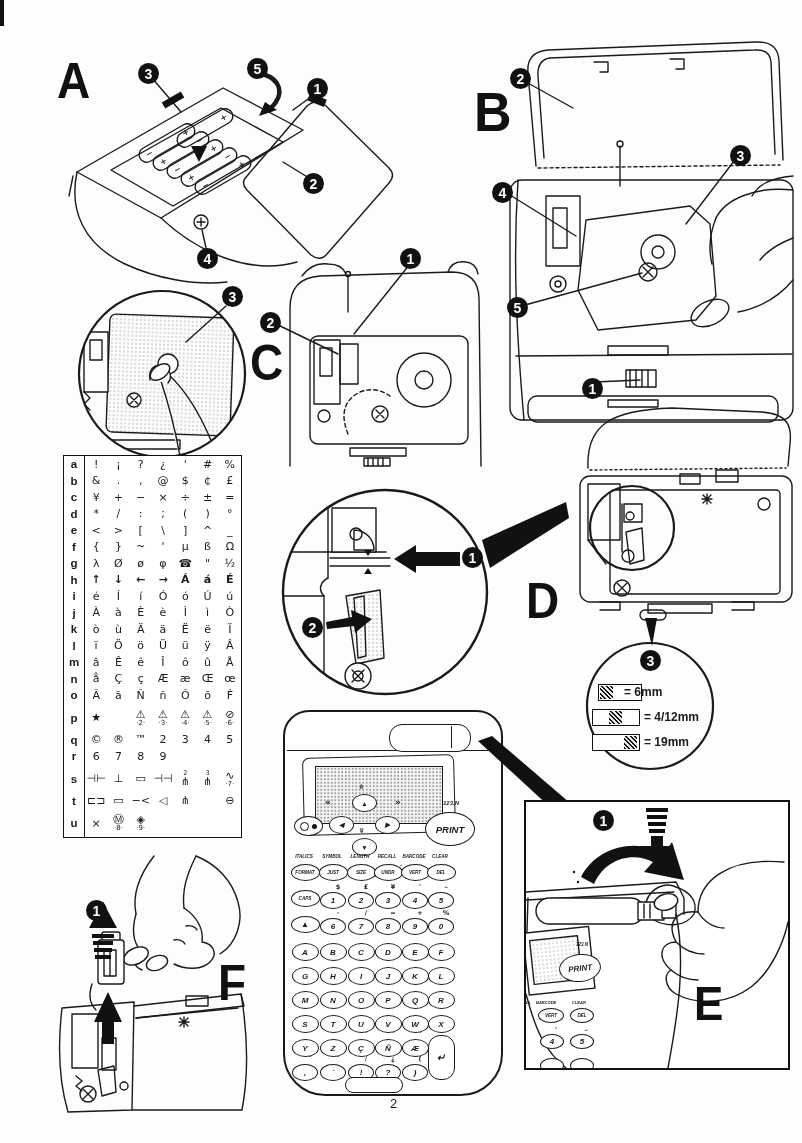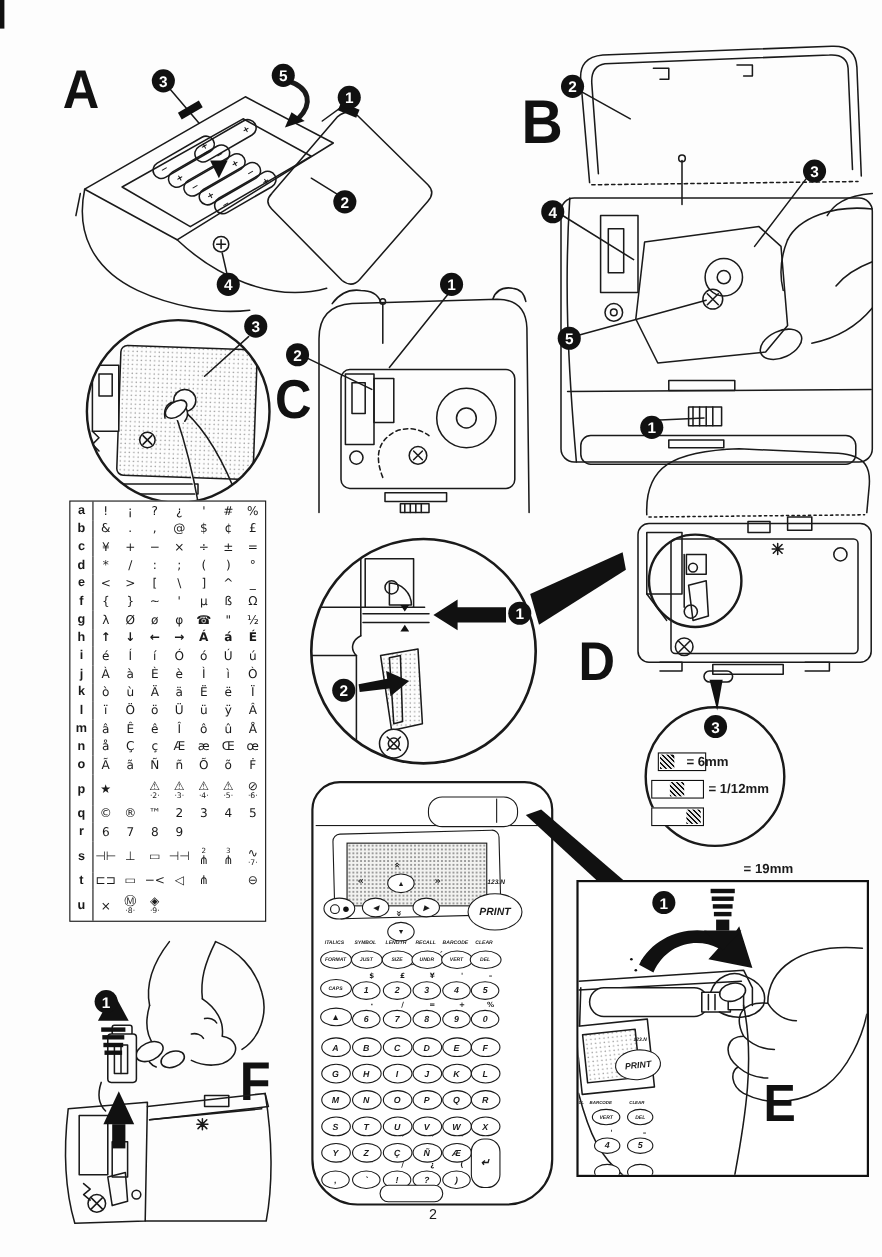--- a/index.html
+++ b/index.html
@@ -807,25 +807,25 @@
   </svg>
 
   <div class="badge" style="left:640px;top:650px;">3</div>
   <div class="swatch" style="left:598px;top:684px;width:42px;">
       <span class="blk" style="left:1px;"></span>
     </div>
   <div class="legtext" style="left:624px;top:685px;">= 6mm</div>
   <div class="swatch" style="left:592px;top:709px;width:46px;">
       <span class="blk" style="left:16px;"></span>
     </div>
-  <div class="legtext" style="left:644px;top:710px;">= 1/12mm</div>
+  <div class="legtext" style="left:644px;top:710px;">= 4/12mm</div>
   <div class="swatch" style="left:592px;top:734px;width:46px;">
       <span class="blk" style="left:31px;"></span>
     </div>
-  <div class="legtext" style="left:676px;top:735px;margin-top:48px;">= 19mm</div>
+  <div class="legtext" style="left:644px;top:735px;">= 19mm</div>
 
   <div id="keyboard">
     <div id="kb-outline"></div>
     <div class="kline" style="left:4px;top:40px;width:212px;"></div>
     <div class="abs" style="left:106px;top:14px;width:80px;height:26px;border:1.5px solid #1a1a1a;border-radius:13px;background:#fff;"></div>
     <div class="abs" style="left:168px;top:16px;height:22px;border-left:1.5px solid #1a1a1a;"></div>
     <div id="display-outer"></div>
     <div class="abs dotscreen" style="left:32px;top:56px;width:126px;height:56px;"></div>
     <div class="oval" style="left:11px;top:106px;width:27px;height:18px;">
       <span style="width:7px;height:7px;border:1.2px solid #111;border-radius:50%;margin-right:3px;"></span>

